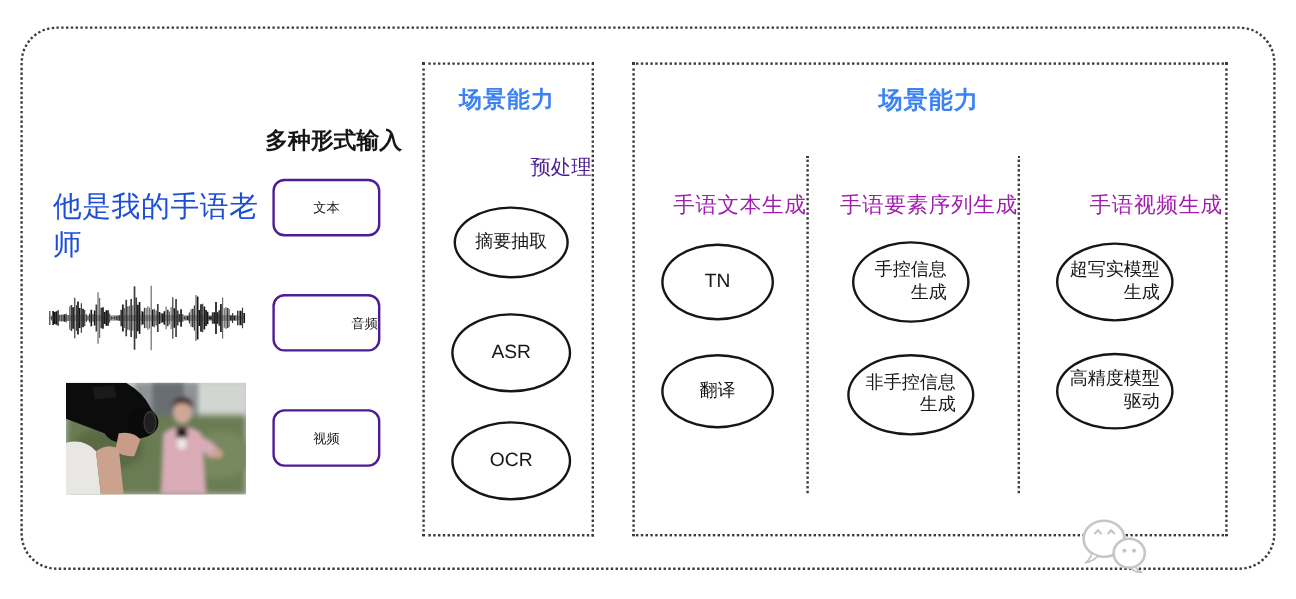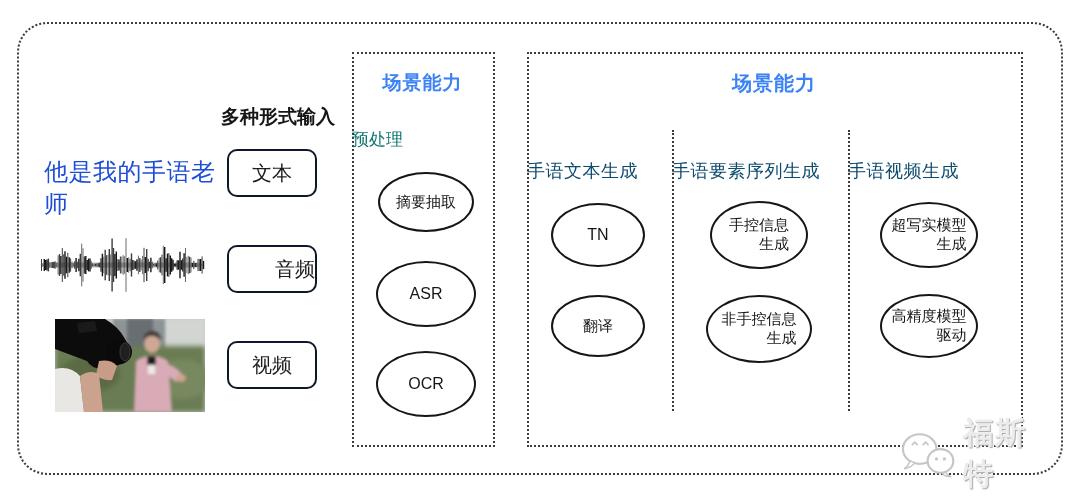--- a/index.html
+++ b/index.html
@@ -14,32 +14,32 @@
   #scene-box{left:352px;top:52px;width:139px;height:391px;}
   #core-box{left:527px;top:52px;width:492px;height:391px;}
   .v-divider{width:0;border-left:2px dotted #3b3b3b;top:130px;height:281px;}
   #divider-1{left:672px;}
   #divider-2{left:848px;}
 
   
   .box-title{font-size:20px;font-weight:700;color:#3b82f6;text-align:center;letter-spacing:1px;}
   #scene-title{left:352px;top:70px;width:141px;font-size:19px;}
   #core-title{left:527px;top:70px;width:494px;}
-  #scene-subtitle{left:352px;top:128px;width:141px;text-align:left;font-size:17px;color:#0f766e;}
-  .col-header{top:159px;text-align:left;font-size:18px;font-weight:500;color:#0c4a6e;letter-spacing:0.5px;}
+  #scene-subtitle{left:352px;top:128px;width:141px;text-align:right;font-size:17px;color:#4c1d95;}
+  .col-header{top:159px;text-align:right;font-size:18px;font-weight:500;color:#a21caf;letter-spacing:0.5px;}
   #col-header-0{left:527px;width:145px;}
   #col-header-1{left:672px;width:176px;}
   #col-header-2{left:848px;width:171px;}
 
   
   #input-label{left:198px;top:104px;width:160px;text-align:center;
     font-size:19px;font-weight:600;color:#161616;}
   #sentence{left:44px;top:156px;width:190px;font-size:24px;color:#1d4ed8;letter-spacing:0.5px;}
-  .input-btn{left:227px;width:86px;height:44px;border:2px solid #0f172a;border-radius:10px;
-    display:flex;align-items:center;justify-content:center;font-size:20px;color:#1c1c1c;background:#fff;}
+  .input-btn{left:227px;width:86px;height:44px;border:2px solid #4c1d95;border-radius:10px;
+    display:flex;align-items:center;justify-content:center;font-size:11px;color:#1c1c1c;background:#fff;}
   #btn-text{top:149px;}
   #btn-audio{top:245px;justify-content:flex-end;}
   #btn-video{top:341px;}
   #waveform{left:40px;top:228px;}
   #video-thumb{left:55px;top:319px;width:150px;height:93px;}
 
   
   .node{border:2.5px solid #161616;border-radius:50%;background:#fff;
     display:flex;align-items:center;justify-content:center;text-align:right;
     font-size:15px;font-weight:500;color:#161616;white-space:pre-line;line-height:1.25;}
@@ -265,14 +265,13 @@
   <svg width="62" height="50" viewBox="0 0 62 50">
     <ellipse cx="22" cy="20" rx="17" ry="15" fill="#ffffff" stroke="#c6c6c6" stroke-width="2.2"></ellipse>
     <path d="M12 32 Q10 38 6 40 Q13 39 17 34 Z" fill="#ffffff" stroke="#c6c6c6" stroke-width="1.5"></path>
     <path d="M14 16 l3 -3 l3 3" fill="none" stroke="#c6c6c6" stroke-width="1.8"></path>
     <path d="M25 16 l3 -3 l3 3" fill="none" stroke="#c6c6c6" stroke-width="1.8"></path>
     <ellipse cx="43" cy="32" rx="13" ry="12" fill="#ffffff" stroke="#c6c6c6" stroke-width="2.2"></ellipse>
     <circle cx="39" cy="30" r="1.7" fill="#c6c6c6"></circle>
     <circle cx="47" cy="30" r="1.7" fill="#c6c6c6"></circle>
     <path d="M48 43 Q50 47 54 48 Q48 48 45 45 Z" fill="#ffffff" stroke="#c6c6c6" stroke-width="1.5"></path>
   </svg>
-  <span id="wm-text">福斯特</span>
 </div>
 
 </body></html>

